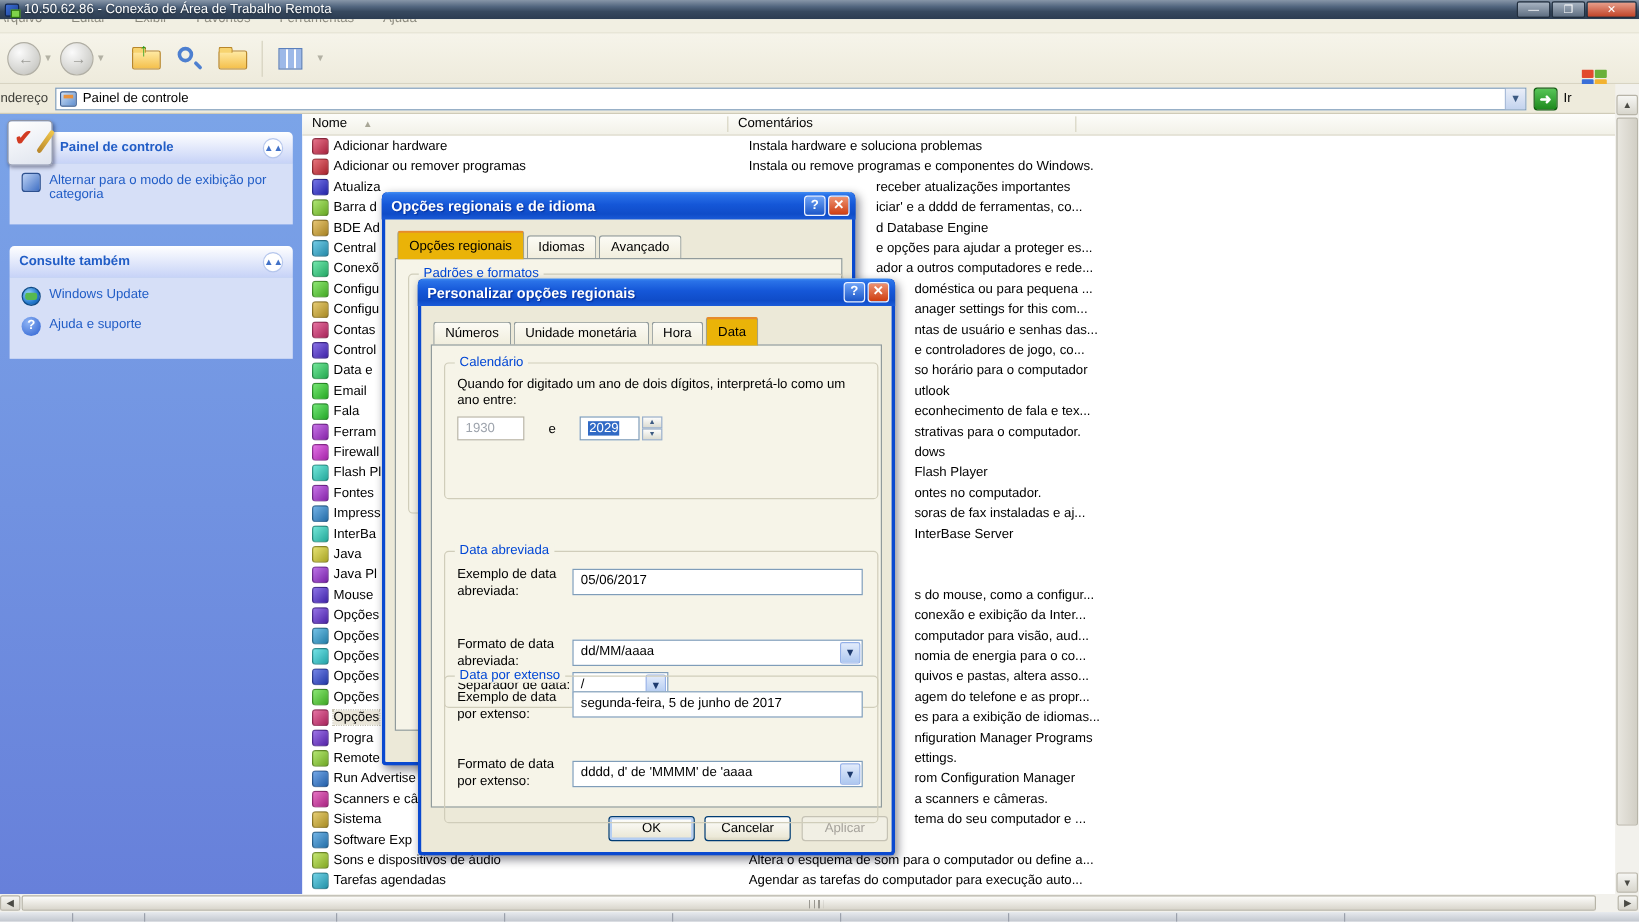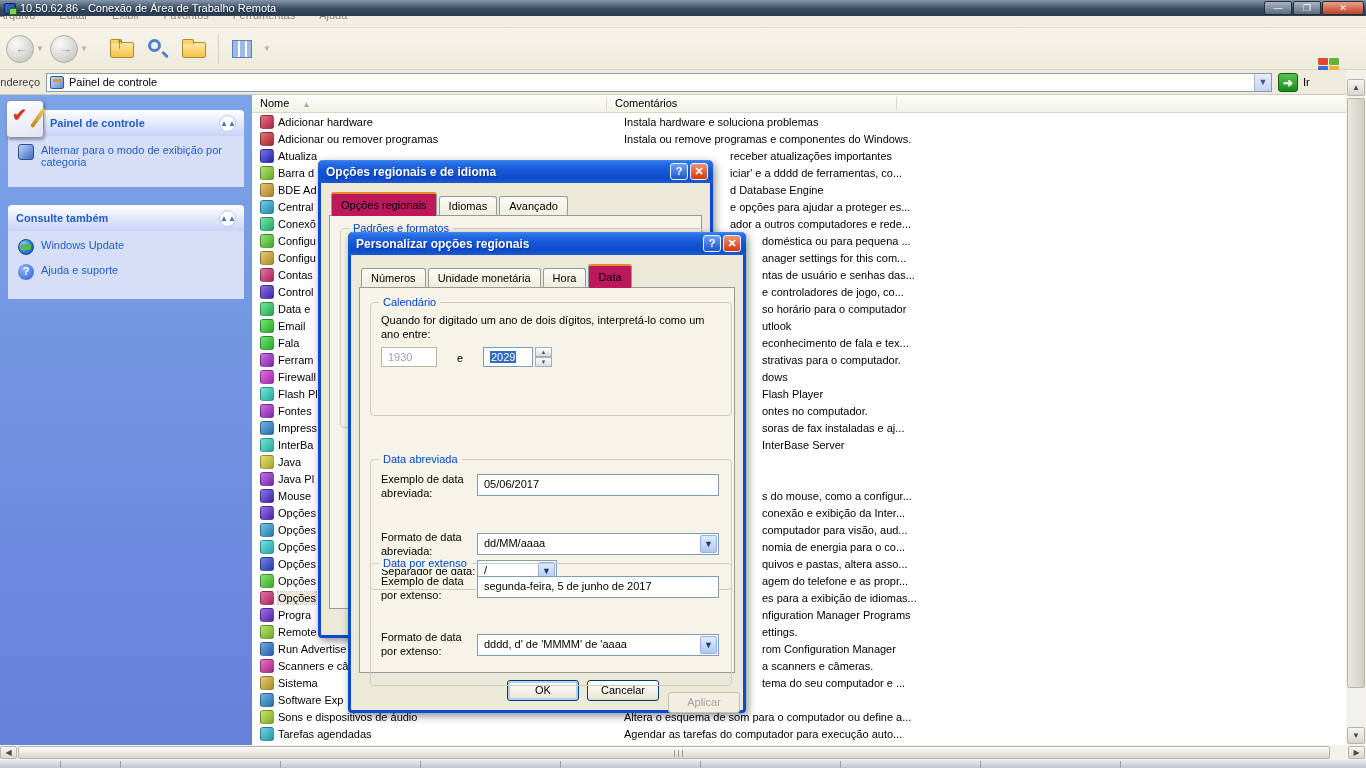--- a/index.html
+++ b/index.html
@@ -130,21 +130,21 @@
     display:flex; align-items:center; padding:0 5px 0 8px; }
   .dlg-title .t { color:#fff; font-weight:bold; font-size:12px; text-shadow:1px 1px 1px #06309c; }
   .tbtns { margin-left:auto; display:flex; gap:2px; }
   .tbtn { width:18px; height:17px; border:1px solid #eef3ff; border-radius:3px; color:#fff;
     font-weight:bold; font-size:11px; text-align:center; line-height:15px; }
   .tbtn.help { background:linear-gradient(180deg,#6ea3f7,#1b56c8); }
   .tbtn.close { background:linear-gradient(180deg,#ee9372,#ce3c10); }
   .tabstrip { position:absolute; left:10px; top:32px; display:flex; align-items:flex-end; height:24px; }
   .tab { height:20px; padding:3px 9px 0 9px; background:linear-gradient(180deg,#fcfbf5,#f0eddc);
     border:1px solid #919b9c; border-bottom:none; border-radius:3px 3px 0 0; margin-right:2px; }
-  .tab.active { height:24px; padding-top:5px; background:#be185d; position:relative; z-index:3;
+  .tab.active { height:24px; padding-top:5px; background:#eab308; position:relative; z-index:3;
     border-top:2px solid #e68b2c; }
   .pane { position:absolute; left:8px; right:8px; border:1px solid #919b9c; background:#f6f4e8;
     top:55px; z-index:2; }
   .grp { position:absolute; border:1px solid #d0cdba; border-radius:4px; }
   .grp .legend { position:absolute; left:8px; top:-7px; background:#f6f4e8; padding:0 4px;
     color:#0046d5; }
   .flabel { position:absolute; color:#000; line-height:14px; }
   .tfield { position:absolute; background:#fff; border:1px solid #7f9db9; padding:3px 0 0 6px;
     height:22px; }
   .tfield.disabled { border-color:#b9b5a5; color:#9ea4ad; }
@@ -152,21 +152,21 @@
     padding:3px 0 0 6px; }
   .combo .drop { position:absolute; right:1px; top:1px; bottom:1px; width:17px; border-radius:2px;
     background:linear-gradient(180deg,#e2ebfb,#aec8f0); border:1px solid #94b0e8;
     color:#1d3a6e; font-size:9px; text-align:center; line-height:17px; }
   .spin { position:absolute; width:17px; height:20px; display:flex; flex-direction:column; }
   .spin div { flex:1; background:linear-gradient(180deg,#fdfdfc,#dcdcd2); border:1px solid #9ab0cc;
     font-size:6px; line-height:8px; text-align:center; color:#3c5a82; }
   .btn { position:absolute; width:72px; height:21px; border:1px solid #003c74; border-radius:3px;
     background:linear-gradient(180deg,#ffffff,#ece9d8 85%,#dcd8c4); text-align:center; line-height:19px; }
   .btn.focus { box-shadow:inset 0 0 0 2px #b5cef2; }
-  .btn.disabled { border-color:#c5c2b4; color:#a5a29b; background:#f1efe4;margin-top:12px; }
+  .btn.disabled { border-color:#c5c2b4; color:#a5a29b; background:#f1efe4; }
   .seltext { background:#316ac5; color:#fff; padding:0 1px; }
 
   
   #vscroll { position:absolute; left:1346px; top:70px; width:20px; height:675px; background:#f2f1ec; }
   .sc-btn { position:absolute; left:1px; width:18px; height:17px; background:linear-gradient(180deg,#f6f6f3,#d8d6cd);
     border:1px solid #b7b4a8; border-radius:2px; text-align:center; font-size:8px; line-height:16px; color:#4a4a44; }
   #vthumb { position:absolute; left:1px; top:28px; width:18px; height:590px;
     background:linear-gradient(90deg,#e8e6df,#d2cfc5); border:1px solid #b7b4a8; border-radius:2px; }
   #hscroll { position:absolute; left:0; top:745px; width:1366px; height:15px; background:#f2f1ec; }
   .hc-btn { position:absolute; top:1px; width:17px; height:13px; background:linear-gradient(180deg,#f6f6f3,#d8d6cd);

